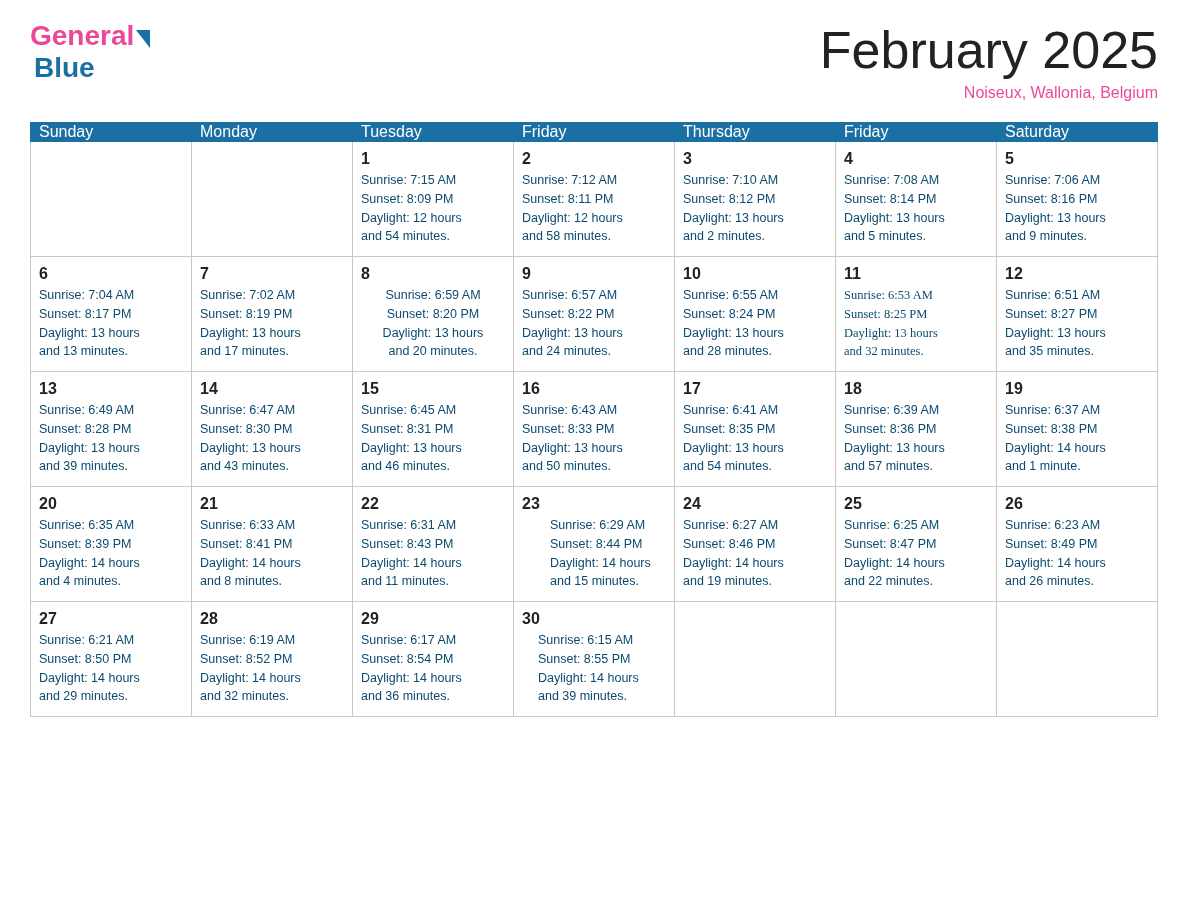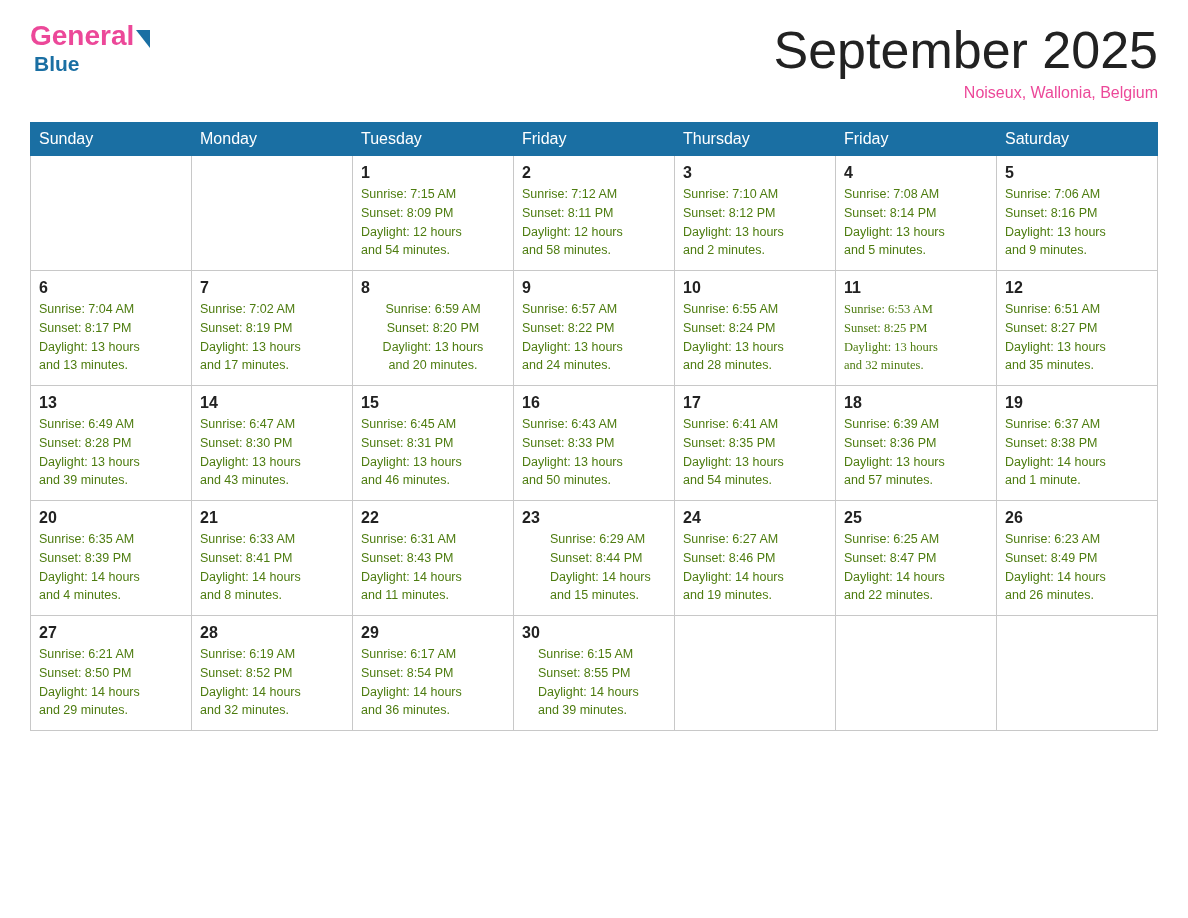--- a/index.html
+++ b/index.html
@@ -33,21 +33,21 @@
     .logo-arrow {
       width: 0;
       height: 0;
       border-left: 14px solid transparent;
       border-right: 0px solid transparent;
       border-top: 18px solid #1a6fa3;
       margin-left: 2px;
       margin-top: 6px;
     }
     .logo-blue {
-      font-size: 21px;
+      font-size: 28px;
       font-weight: bold;
       color: #1a6fa3;
       margin-left: 2px;
     }
     .title-block {
       text-align: right;
     }
     .title-month {
       font-size: 52px;
       font-weight: normal;
@@ -61,21 +61,21 @@
     .calendar {
       width: 100%;
       border-collapse: collapse;
       border: 1px solid #b0b0b0;
     }
     .calendar th {
       background-color: #1a6fa3;
       color: #fff;
       font-size: 16px;
       font-weight: normal;
-      padding: 7px 8px;
+      padding: 0 8px;
       text-align: left;
       border: 1px solid #1a6fa3;
     }
     .calendar td {
       vertical-align: top;
       padding: 8px 8px 10px 8px;
       border: 1px solid #c8c8c8;
       width: 14.28%;
       min-height: 90px;
       font-size: 13px;
@@ -83,40 +83,40 @@
     }
     .day-number {
       font-size: 16px;
       font-weight: bold;
       color: #222;
       display: block;
       margin-bottom: 3px;
     }
     .day-info {
       font-size: 12.5px;
-      color: #4d7c0f;
+      color: #0c4a6e;
       line-height: 1.5;
     }
     .empty-cell {
       background: #fff;
     }
   </style>
 </head>
 <body>
 
 <div class="header">
   <div class="logo">
     <div class="logo-text">
       <span class="logo-general">General</span>
       <div class="logo-arrow"></div>
     </div>
     <span class="logo-blue" style="margin-left:4px;">Blue</span>
   </div>
   <div class="title-block">
-    <div class="title-month">September 2025</div>
+    <div class="title-month">February 2025</div>
     <div class="title-location">Noiseux, Wallonia, Belgium</div>
   </div>
 </div>
 
 <table class="calendar">
   <thead>
     <tr>
     <th>Sunday</th>
         <th>Monday</th>
         <th>Tuesday</th>

